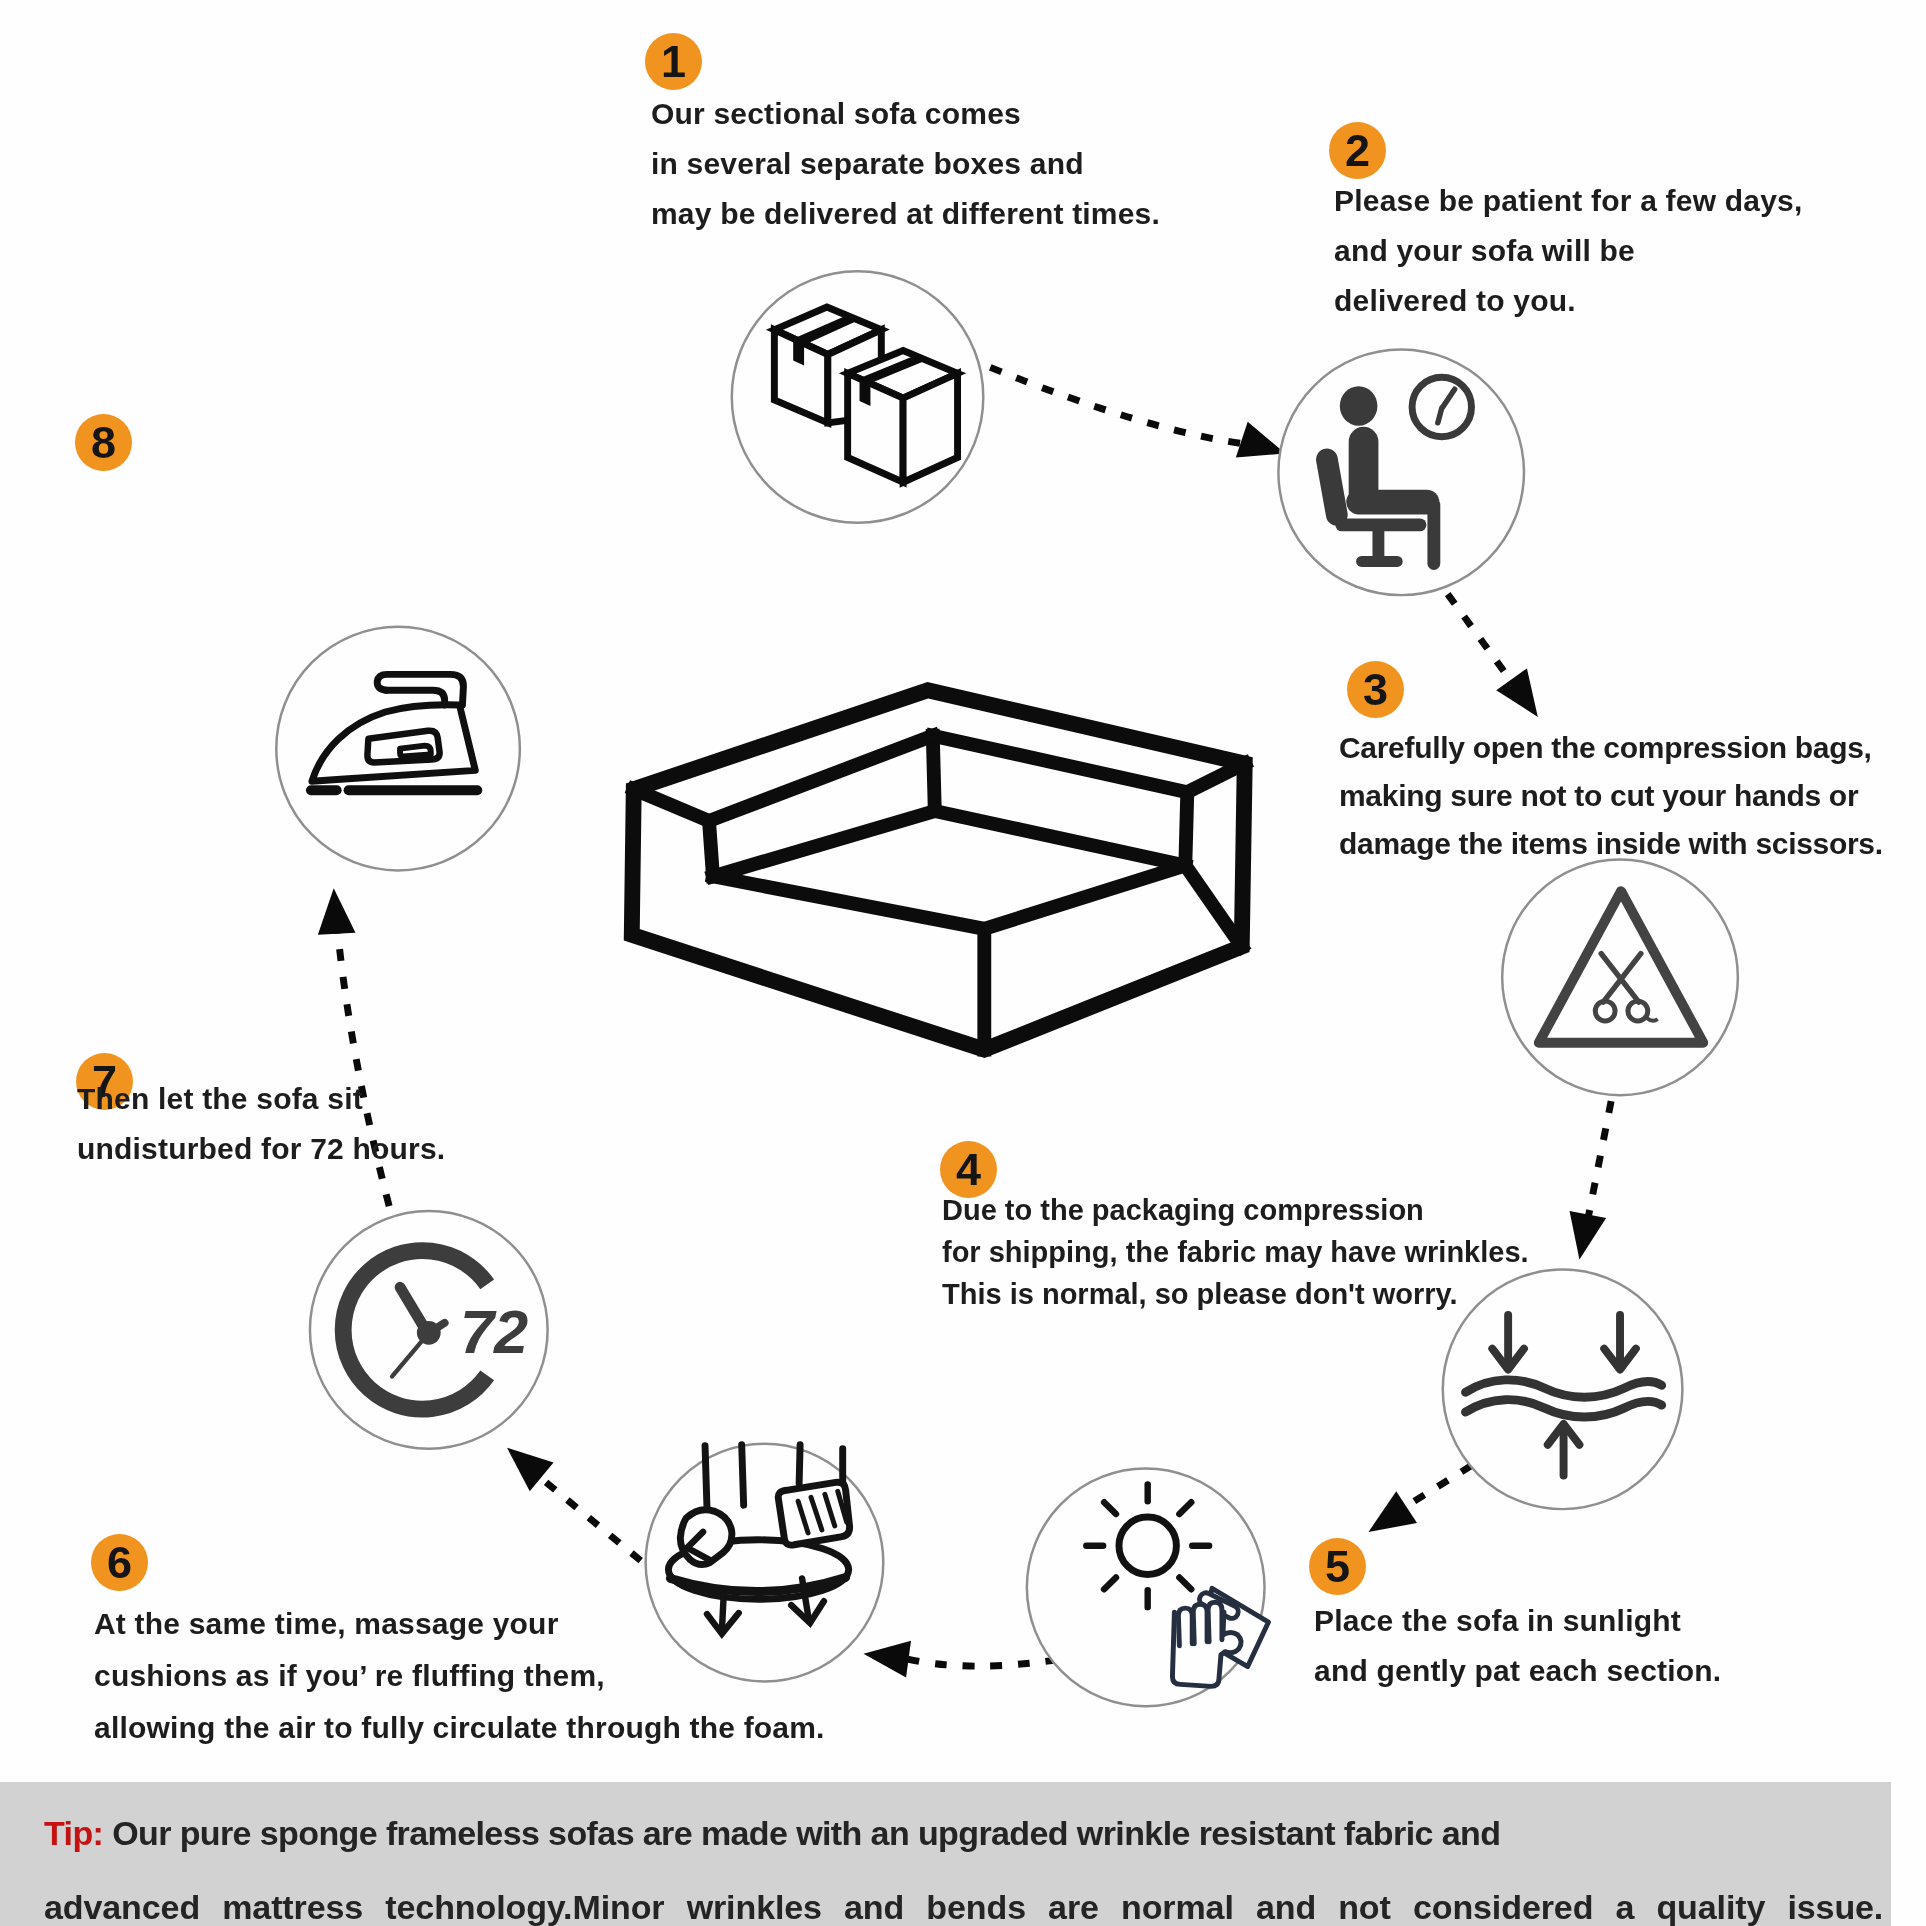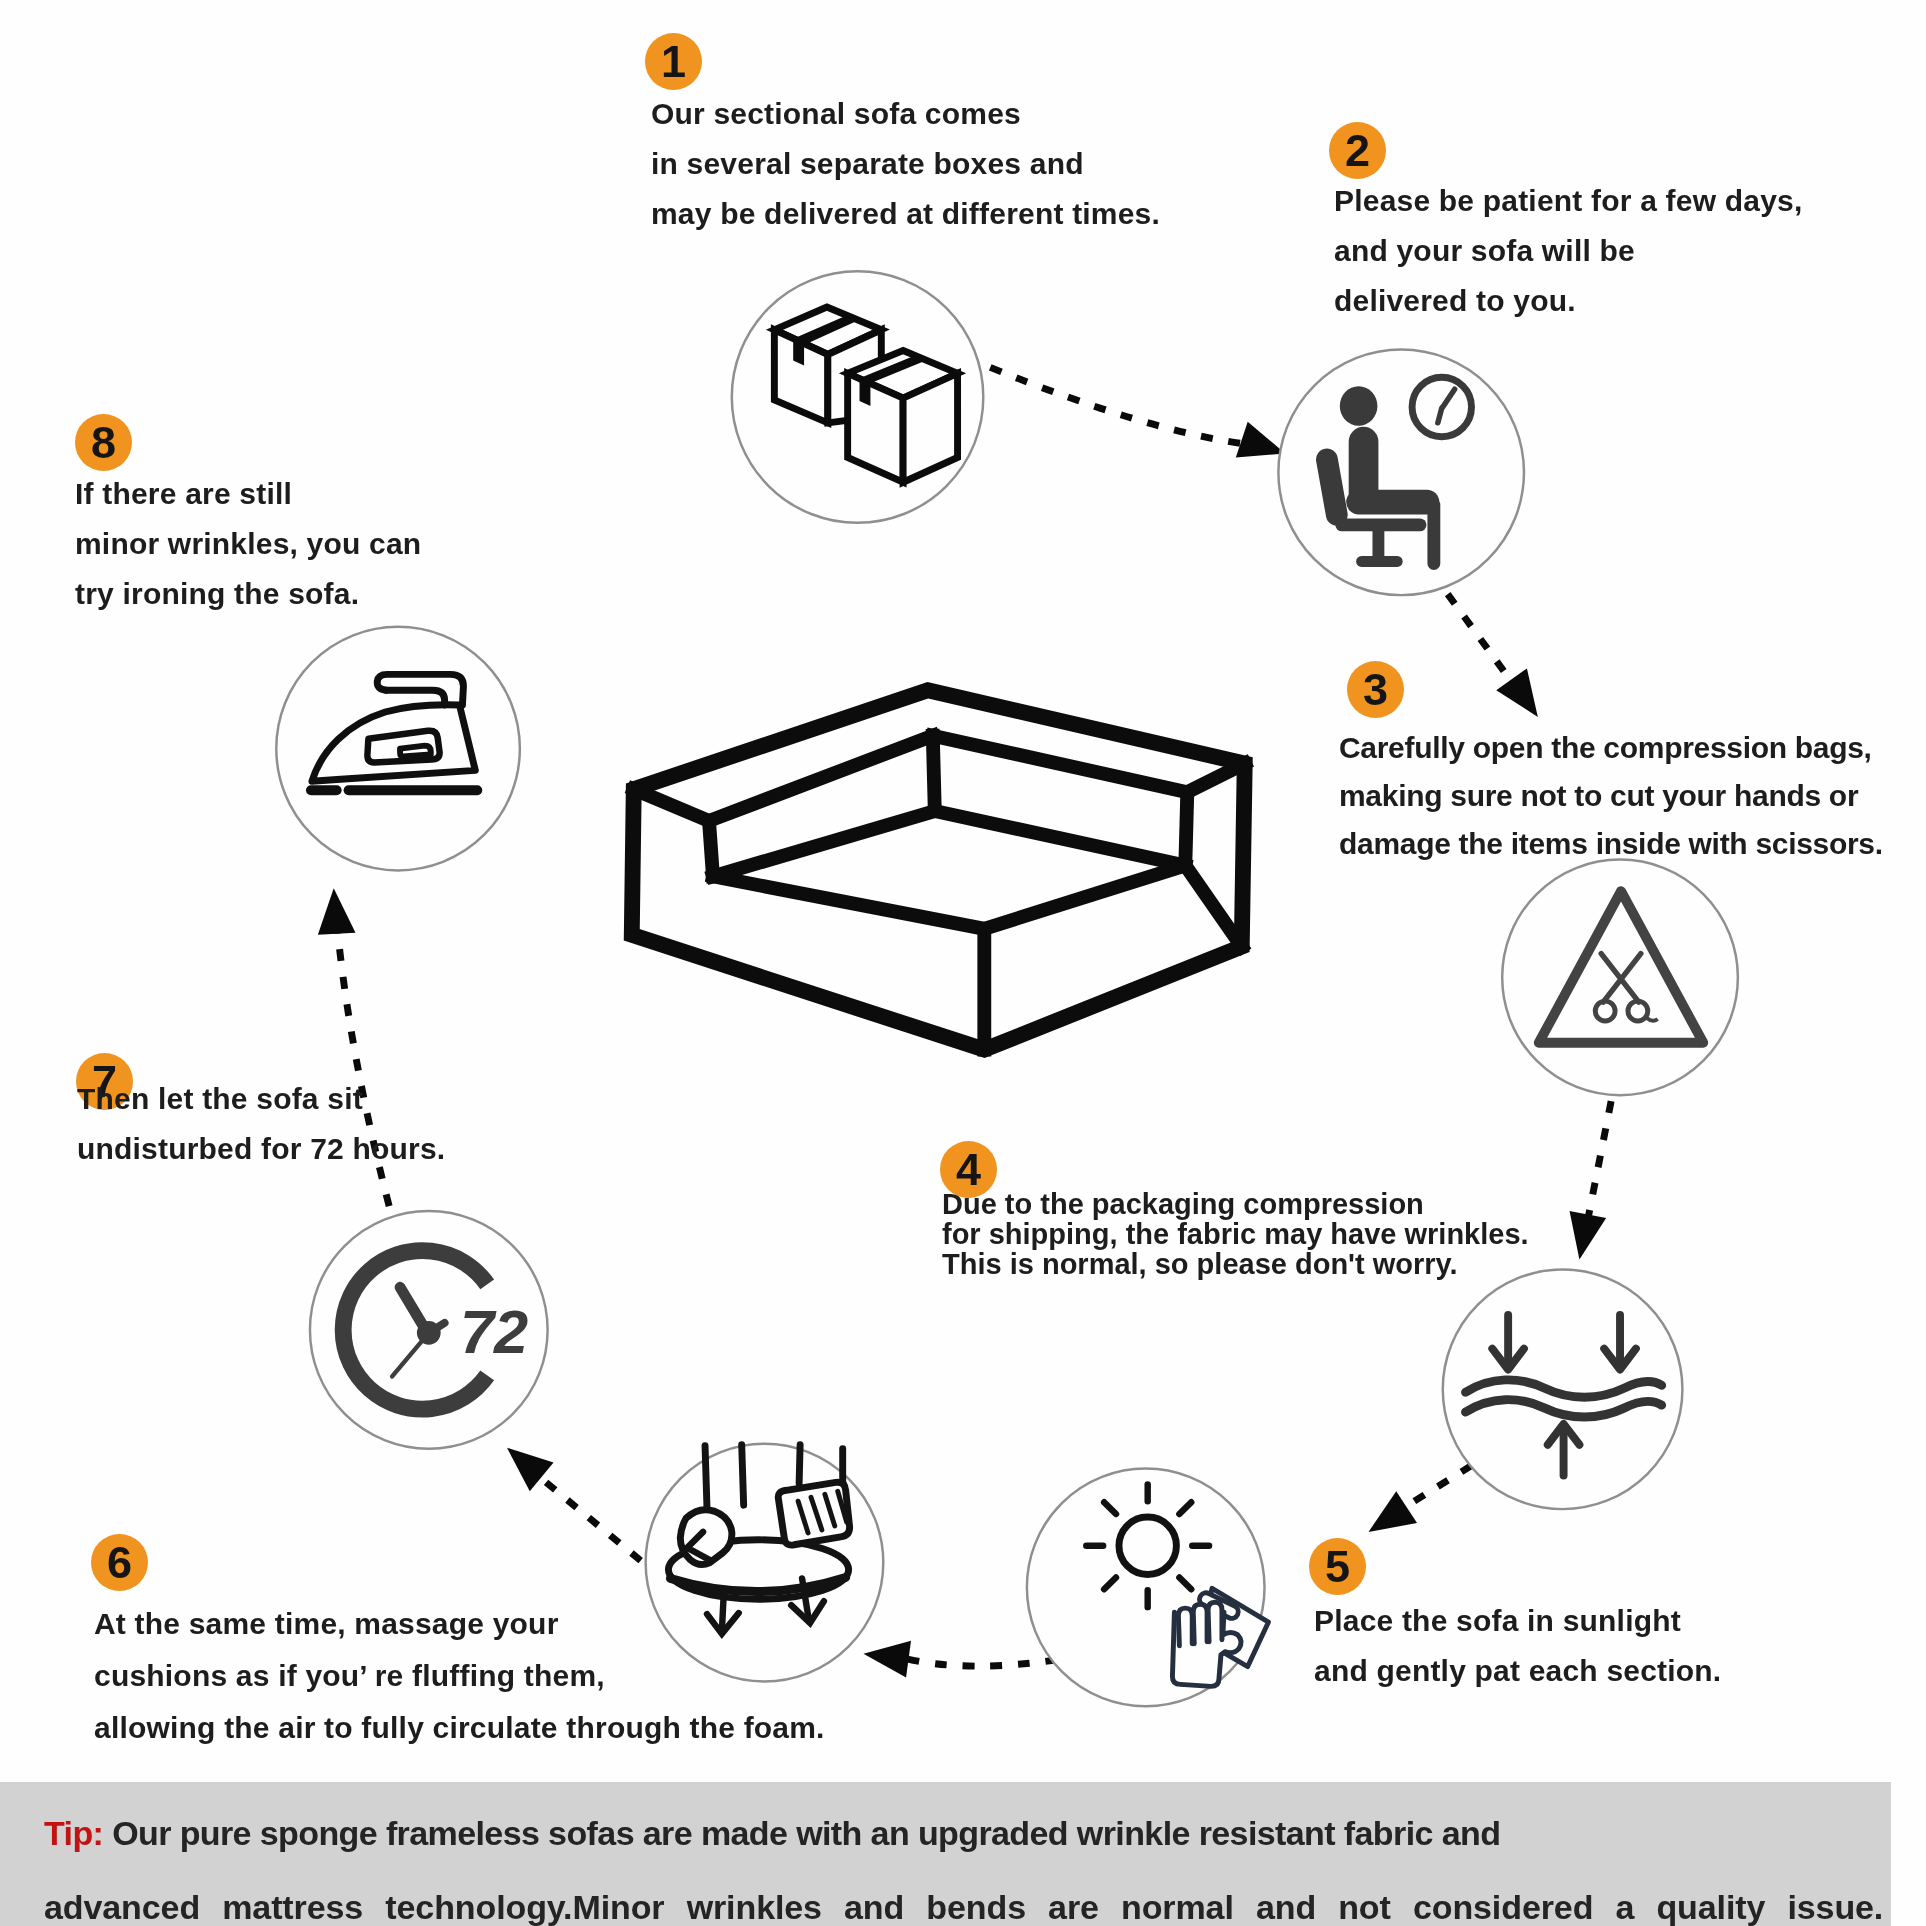--- a/index.html
+++ b/index.html
@@ -193,23 +193,22 @@
 <div class="badge" style="left:1347px;top:661px;">3</div>
 <div class="badge" style="left:940px;top:1141px;">4</div>
 <div class="badge" style="left:1309px;top:1538px;">5</div>
 <div class="badge" style="left:91px;top:1534px;">6</div>
 <div class="badge" style="left:76px;top:1053px;">7</div>
 <div class="badge" style="left:75px;top:414px;">8</div>
 
 <div class="txt" style="left:651px;top:89px;">Our sectional sofa comes<br>in several separate boxes and<br>may be delivered at different times.</div>
 <div class="txt" style="left:1334px;top:176px;">Please be patient for a few days,<br>and your sofa will be<br>delivered to you.</div>
 <div class="txt" style="left:1339px;top:724px;line-height:48px;font-size:30px;letter-spacing:-0.3px;">Carefully open the compression bags,<br>making sure not to cut your hands or<br>damage the items inside with scissors.</div>
-<div class="txt" style="left:942px;top:1189px;line-height:30px;font-size:29px;letter-spacing:0px;">Due to the packaging compression<br>for shipping, the fabric may have wrinkles.<br>This is normal, so please don't worry.</div>
+<div class="txt" style="left:942px;top:1189px;line-height:42px;font-size:29px;letter-spacing:0px;">Due to the packaging compression<br>for shipping, the fabric may have wrinkles.<br>This is normal, so please don't worry.</div>
 <div class="txt" style="left:1314px;top:1596px;">Place the sofa in sunlight<br>and gently pat each section.</div>
 <div class="txt" style="left:94px;top:1598px;line-height:52px;">At the same time, massage your<br>cushions as if you’ re fluffing them,<br>allowing the air to fully circulate through the foam.</div>
 <div class="txt" style="left:77px;top:1074px;">Then let the sofa sit<br>undisturbed for 72 hours.</div>
-<div class="txt" style="left:75px;top:469px;">If there are still<br>minor wrinkles, you can<br>try ironing the sofa.</div>
 
 <div id="tipbar">
       <div id="tiptext"><span class="l1"><span class="red">Tip:</span> Our pure sponge frameless sofas are made with an upgraded wrinkle resistant fabric and</span><br><span class="l2">advanced mattress technology.Minor wrinkles and bends are normal and not considered a quality issue.</span></div>
     </div>
 </div>
 
 
 </body></html>

